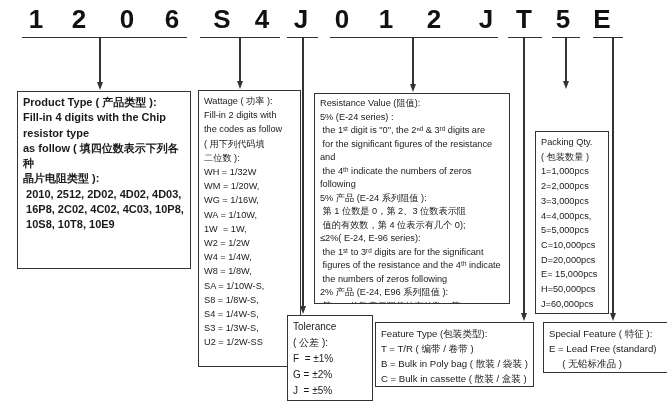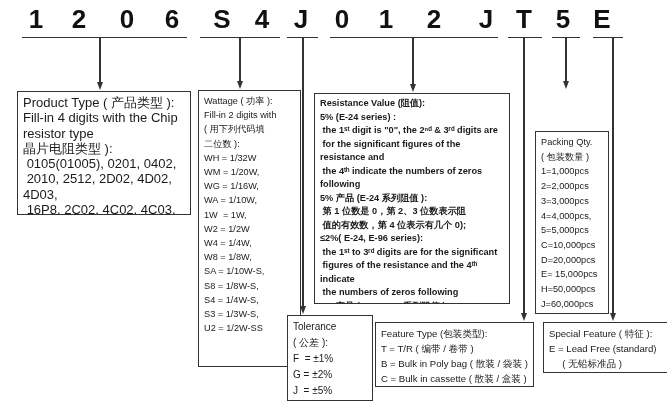--- a/index.html
+++ b/index.html
@@ -18,24 +18,24 @@
     border-left:3.5px solid transparent;border-right:3.5px solid transparent;
     border-top:8px solid #333;
   }
   .infobox{
     position:absolute;border:1.4px solid #333;background:#fff;
     box-sizing:border-box;padding:3px 4px 2px 5px;overflow:hidden;
   }
   .infobox .title{white-space:pre-wrap;}
   .infobox .line{white-space:pre-wrap;}
   
-  #box-product-type{left:17px;top:91px;width:174px;height:124px;font-size:13px;line-height:15.3px;}
+  #box-product-type{left:17px;top:91px;width:174px;height:178px;font-size:11px;line-height:15.3px;font-weight:bold;}
   #box-wattage{left:198px;top:90px;width:103px;height:277px;font-size:9.2px;line-height:14.2px;}
   #box-tolerance{left:287px;top:315px;width:86px;height:86px;font-size:10px;line-height:16px;}
-  #box-resistance{left:314px;top:93px;width:196px;height:211px;font-size:9.2px;line-height:13.5px;font-weight:bold;}
+  #box-resistance{left:314px;top:93px;width:196px;height:211px;font-size:9.2px;line-height:13.5px;}
   #box-packing-type{left:375px;top:322px;width:159px;height:65px;font-size:9.6px;line-height:15px;}
   #box-packing-qty{left:535px;top:90px;width:74px;height:183px;font-size:9.2px;line-height:14.7px;margin-top:41px;}
   #box-special-feature{left:543px;top:322px;width:136px;height:51px;font-size:9.6px;line-height:15px;}
 </style>
 </head>
 <body>
 
 <div id="stage">
 
   <div id="pn-row">
@@ -81,32 +81,33 @@
   <div class="vline" style="left:565.4px;top:38px;height:43px;"></div>
   <div class="arrowhead" style="left:562.5px;top:81px;"></div>
 
   <div class="vline" style="left:612.4px;top:38px;height:275px;"></div>
   <div class="arrowhead" style="left:609.5px;top:313px;"></div>
 
   <div class="infobox" id="box-product-type">
     <div class="title">Product Type ( 产品类型 ):</div>
     <div>
         <div class="line">Fill-in 4 digits with the Chip resistor type</div>
+        <div class="line">as follow ( 填四位数表示下列各种</div>
         <div class="line">晶片电阻类型 ):</div>
-        <div class="line"> 0105(01005), 0201, 0402,</div>
         <div class="line"> 2010, 2512, 2D02, 4D02, 4D03,</div>
         <div class="line"> 16P8, 2C02, 4C02, 4C03, 10P8,</div>
         <div class="line"> 10S8, 10T8, 10E9</div>
       </div>
   </div>
 
   <div class="infobox" id="box-wattage">
     <div class="title">Wattage ( 功率 ):</div>
     <div>
         <div class="line">Fill-in 2 digits with</div>
+        <div class="line">the codes as follow</div>
         <div class="line">( 用下列代码填</div>
         <div class="line">二位数 ):</div>
         <div class="line">WH = 1/32W</div>
         <div class="line">WM = 1/20W,</div>
         <div class="line">WG = 1/16W,</div>
         <div class="line">WA = 1/10W,</div>
         <div class="line">1W  = 1W,</div>
         <div class="line">W2 = 1/2W</div>
         <div class="line">W4 = 1/4W,</div>
         <div class="line">W8 = 1/8W,</div>

